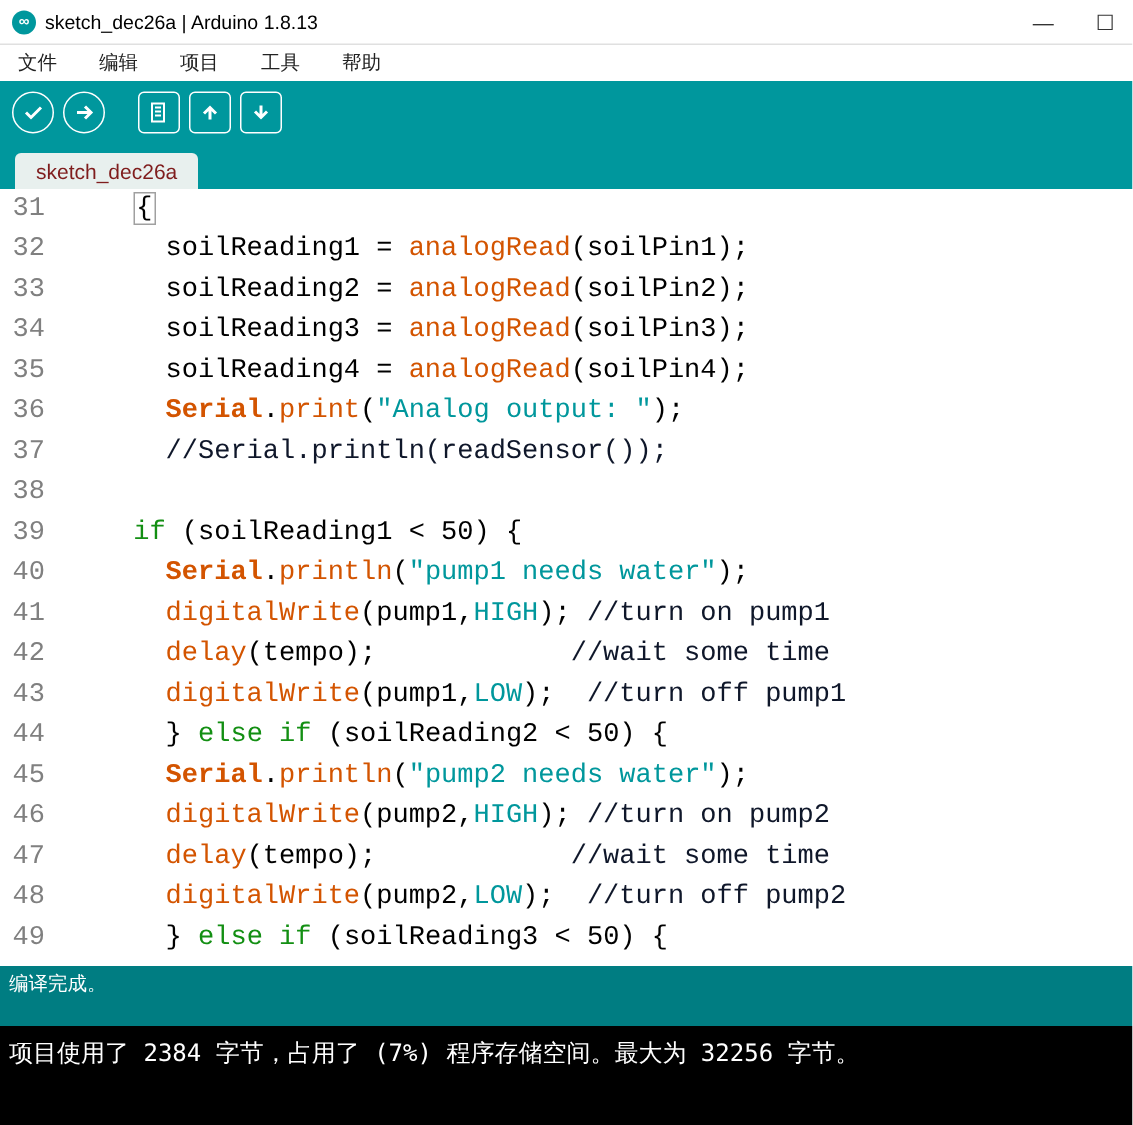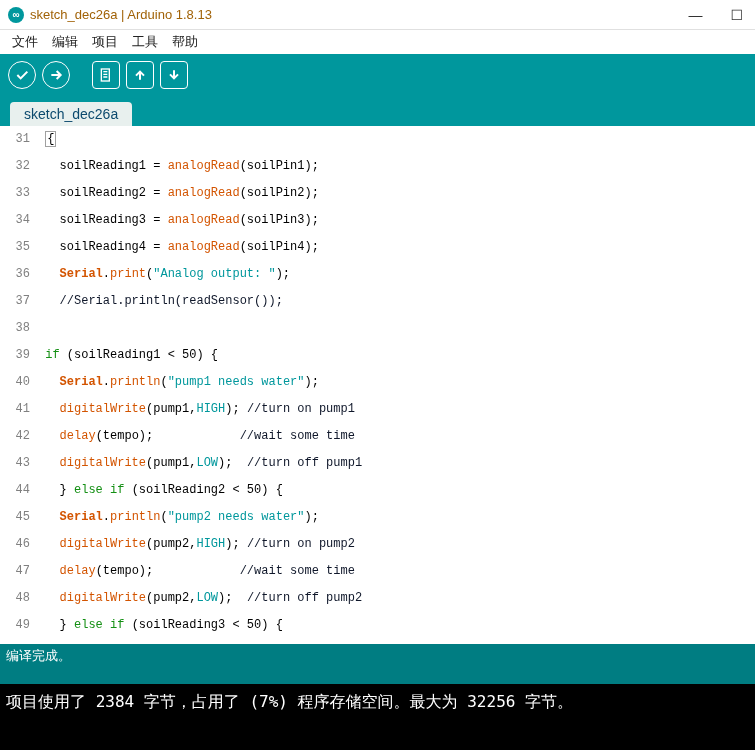--- a/index.html
+++ b/index.html
@@ -24,30 +24,30 @@
 .titlebar .app-icon {
   width: 16px; height: 16px; border-radius: 50%;
   background: #00979d;
   margin-right: 6px;
   display: inline-flex;
   align-items: center; justify-content: center;
 }
 .titlebar .app-icon::after {
   content: "∞"; color: #fff; font-size: 10px; font-weight: bold;
 }
-.titlebar .title { color: #a16207; font-size: 13px; }
+.titlebar .title { color: #000000; font-size: 13px; }
 .titlebar .win-controls { margin-left: auto; display: flex; gap: 20px; color: #333; font-size: 14px;}
 .titlebar .win-controls span { cursor: pointer; padding: 0 4px;}
 .menubar {
   height: 24px;
   background: #fff;
   display: flex;
   align-items: center;
   padding: 0 6px;
-  gap: 2px;
+  gap: 16px;
 }
 .menubar .menu-item {
   padding: 2px 6px;
   font-size: 13px;
   color: #222;
   cursor: pointer;
 }
 .toolbar {
   height: 42px;
   background: #00979d;
@@ -72,34 +72,35 @@
   background: #00979d;
   display: flex;
   align-items: flex-end;
   padding: 0 10px;
 }
 .tabstrip .tab {
   background: #e8f0ee;
   border-radius: 4px 4px 0 0;
   padding: 4px 14px 4px 14px;
   font-size: 14px;
-  color: #0c4a6e;
+  color: #7f1d1d;
   cursor: pointer;
   display: flex;
   align-items: flex-start;
   gap: 8px;
 }
 .editor {
   flex: 1;
   background: #fff;
   overflow: hidden;
   font-family: Consolas, "Courier New", monospace;
-  font-size: 12px;
+  font-size: 18px;
   line-height: 27px;
   display: flex;
+  gap: 40px;
 }
 .gutter {
   width: 36px;
   background: #fff;
   color: #808080;
   text-align: right;
   padding-right: 6px;
   user-select: none;
 }
 .gutter div { height: 27px; }

